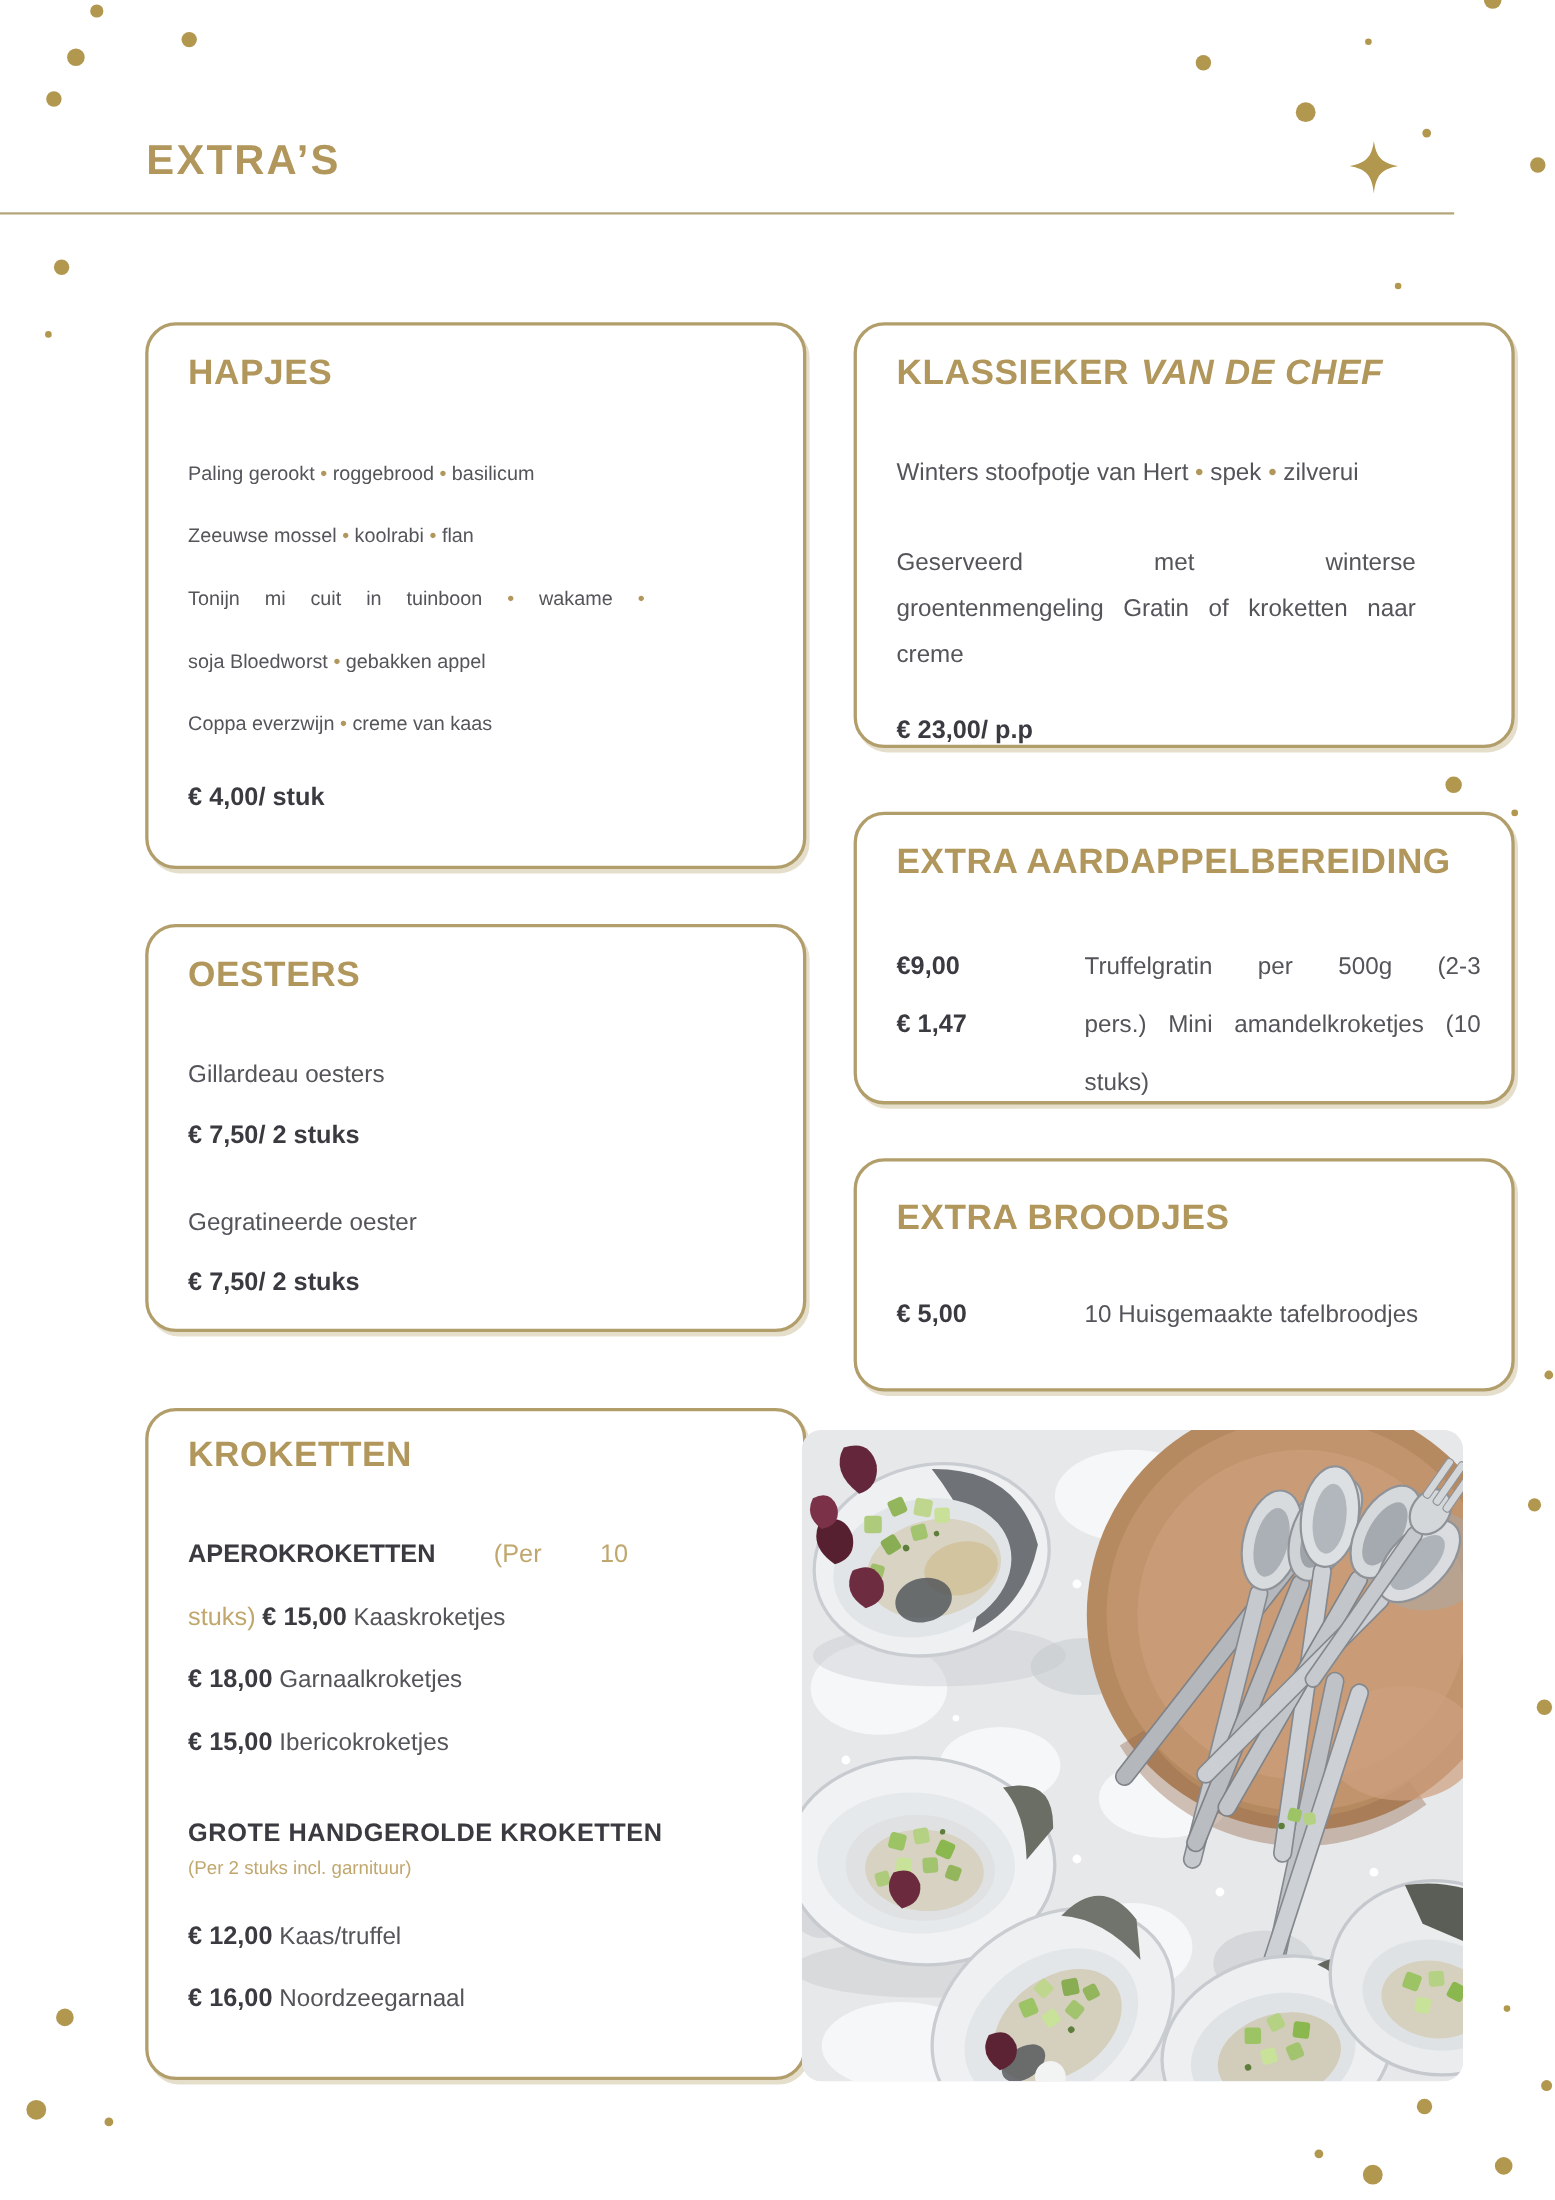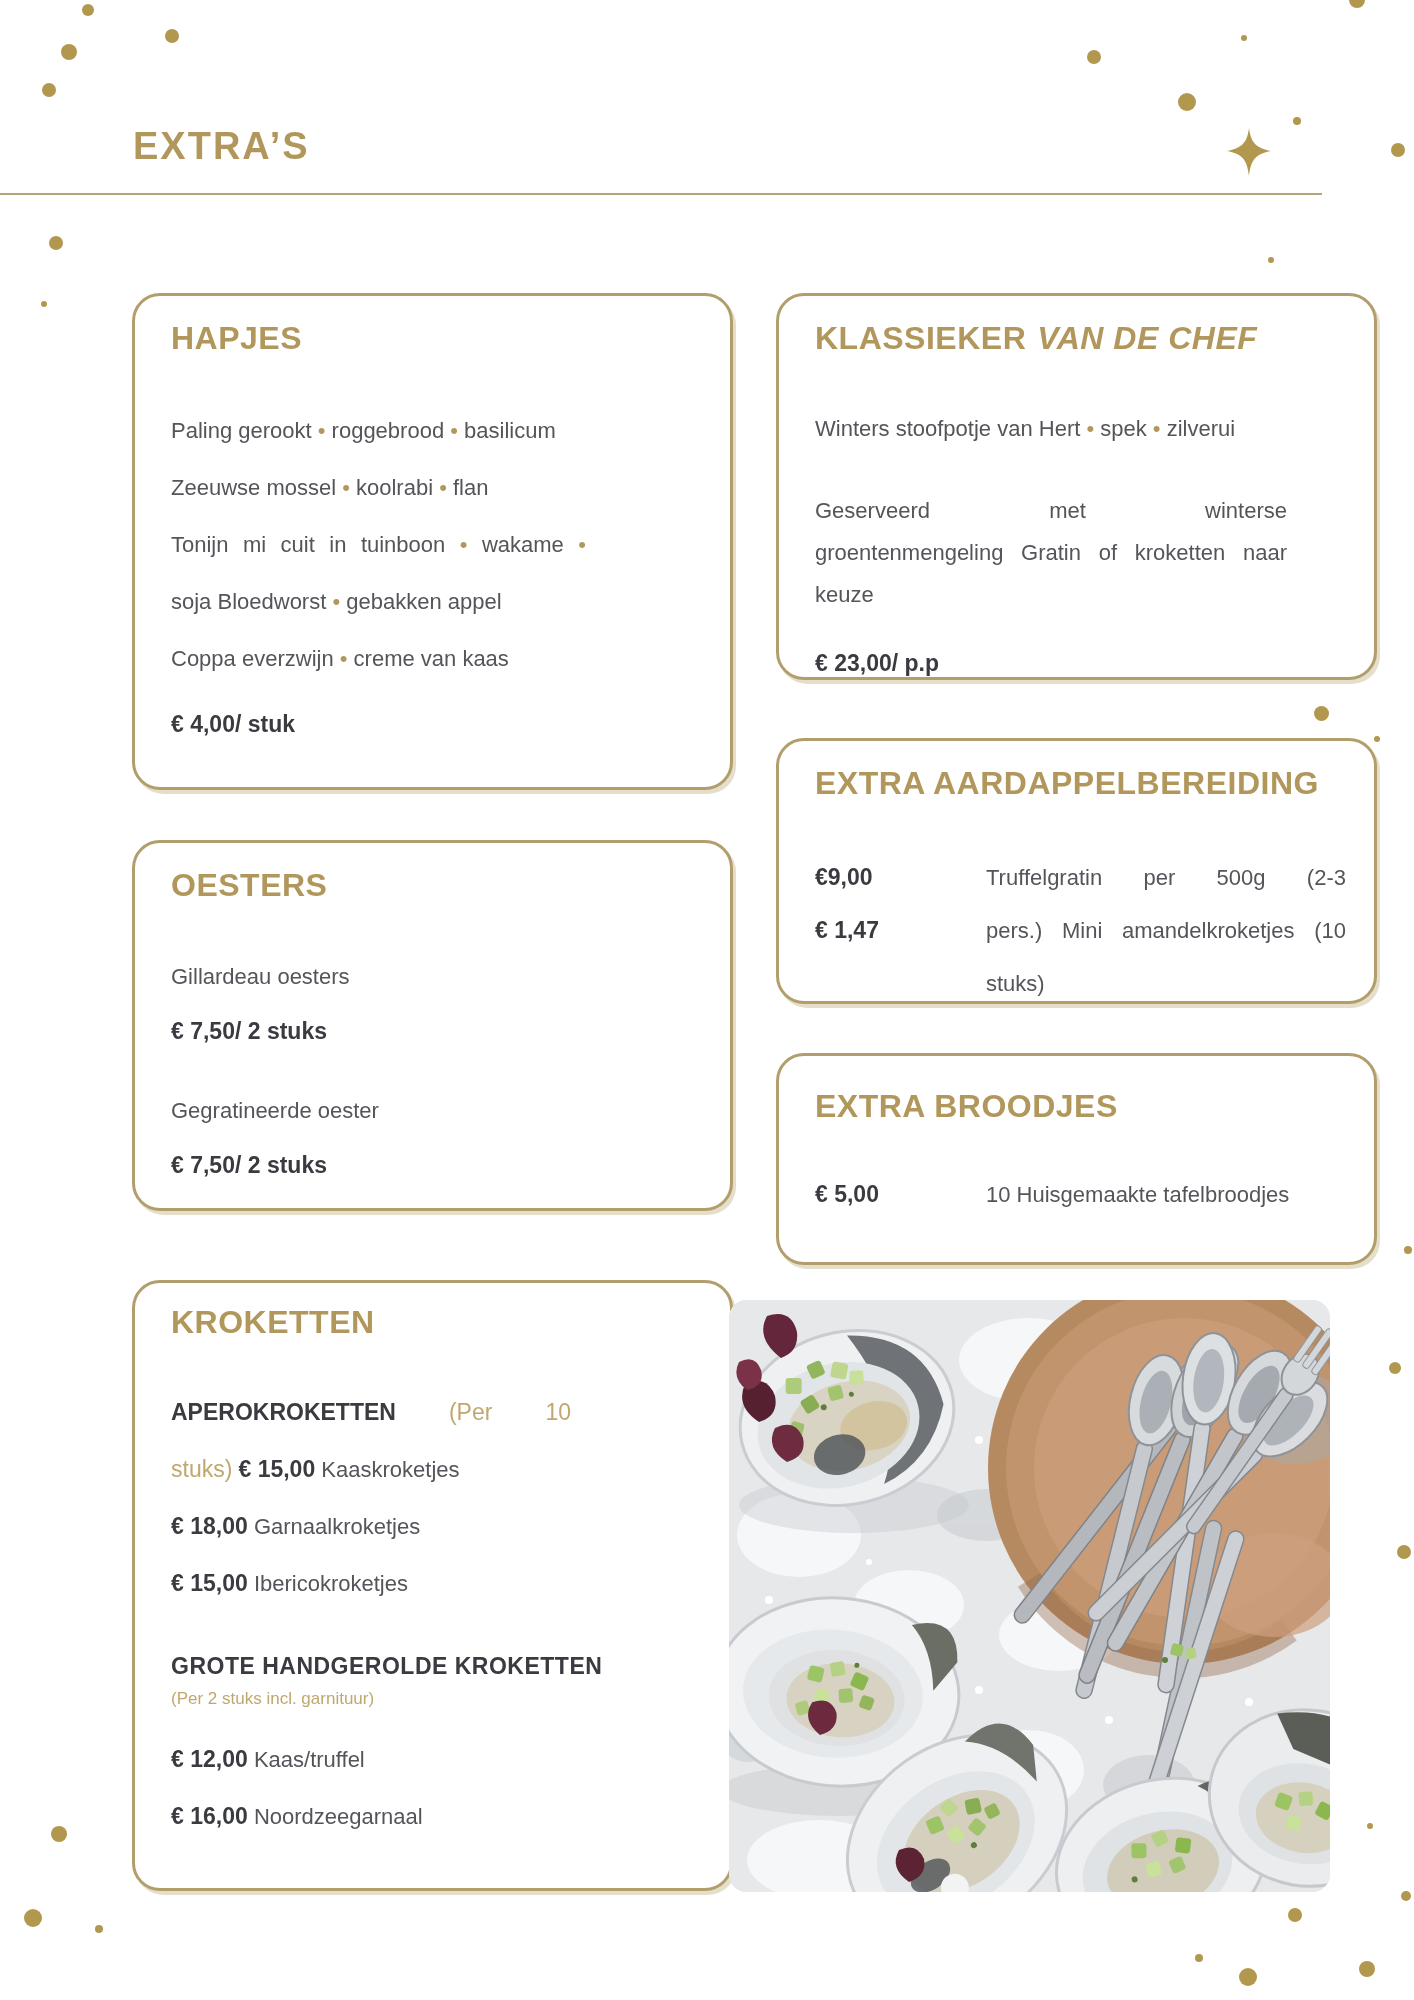--- a/index.html
+++ b/index.html
@@ -28,21 +28,21 @@
   }
   .h{margin:0;font-size:32px;line-height:40px;font-weight:bold;color:var(--gold);letter-spacing:.5px;}
   .hem{font-style:italic;margin-left:11px;font-weight:bold;}
   #box-hapjes{left:89px;top:293px;width:601px;height:497px;padding:22px 30px 0 36px;}
   #box-klassieker{left:733px;top:293px;width:601px;height:387px;padding:22px 20px 0 36px;}
   #box-aardappel{left:733px;top:738px;width:601px;height:266px;padding:22px 14px 0 36px;}
   #box-oesters{left:89px;top:840px;width:601px;height:371px;padding:22px 30px 0 36px;}
   #box-broodjes{left:733px;top:1053px;width:601px;height:212px;padding:30px 20px 0 36px;}
   #box-kroketten{left:89px;top:1280px;width:601px;height:611px;padding:19px 20px 0 36px;}
   .lines{margin-top:44px;width:415px;}
-  .line{font-size:22px;line-height:57px;color:var(--body);}
+  .line{font-size:18px;line-height:57px;color:var(--body);}
   .j{text-align:justify;text-align-last:justify;}
   .blt{color:var(--gold);}
   .price{font-size:23px;font-weight:bold;color:var(--dark);margin-top:20px;line-height:34px;}
   .kl-line{margin-top:54px;font-size:22px;line-height:34px;color:var(--body);width:472px;}
   .kl-desc{margin-top:44px;width:472px;}
   .dline{font-size:22px;line-height:42px;color:var(--body);}
   #box-klassieker .price{margin-top:30px;}
   .twocol{display:flex;margin-top:48px;}
   #box-broodjes .twocol{margin-top:42px;}
   .pcol{width:171px;flex:none;}
@@ -116,21 +116,21 @@
     </div>
     <div class="price">€ 4,00/ stuk</div>
   </section>
 
   <section class="box" id="box-klassieker">
     <h2 class="h"><span>KLASSIEKER</span><em class="hem">VAN DE CHEF</em></h2>
     <div class="kl-line">Winters stoofpotje van Hert <span class="blt">•</span> spek <span class="blt">•</span> zilverui</div>
     <div class="kl-desc">
       <div class="dline j">Geserveerd met winterse</div>
       <div class="dline j">groentenmengeling Gratin of kroketten naar</div>
-      <div class="dline">keuze</div>
+      <div class="dline">creme</div>
     </div>
     <div class="price">€ 23,00/ p.p</div>
   </section>
 
   <section class="box" id="box-aardappel">
     <h2 class="h">EXTRA AARDAPPELBEREIDING</h2>
     <div class="twocol">
       <div class="pcol">
         <div class="prow">€9,00</div>
         <div class="prow">€ 1,47</div>

